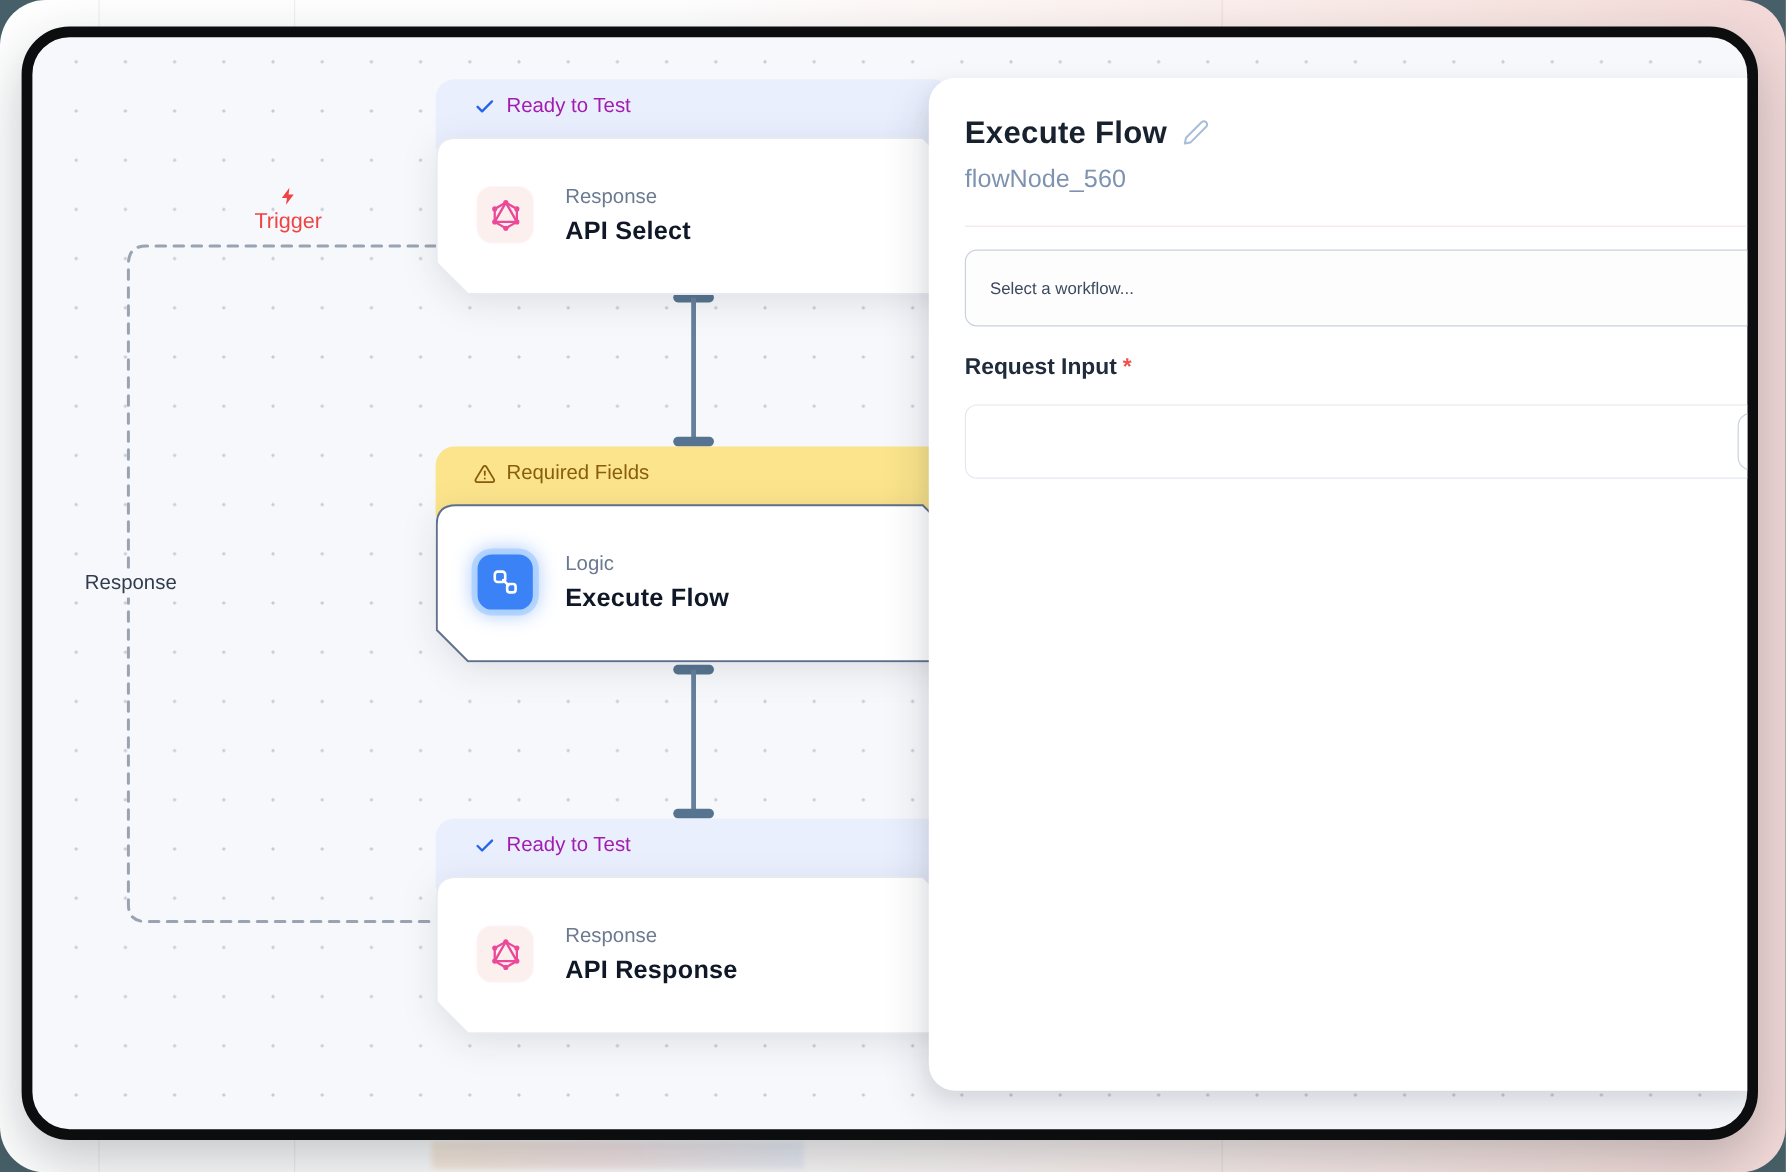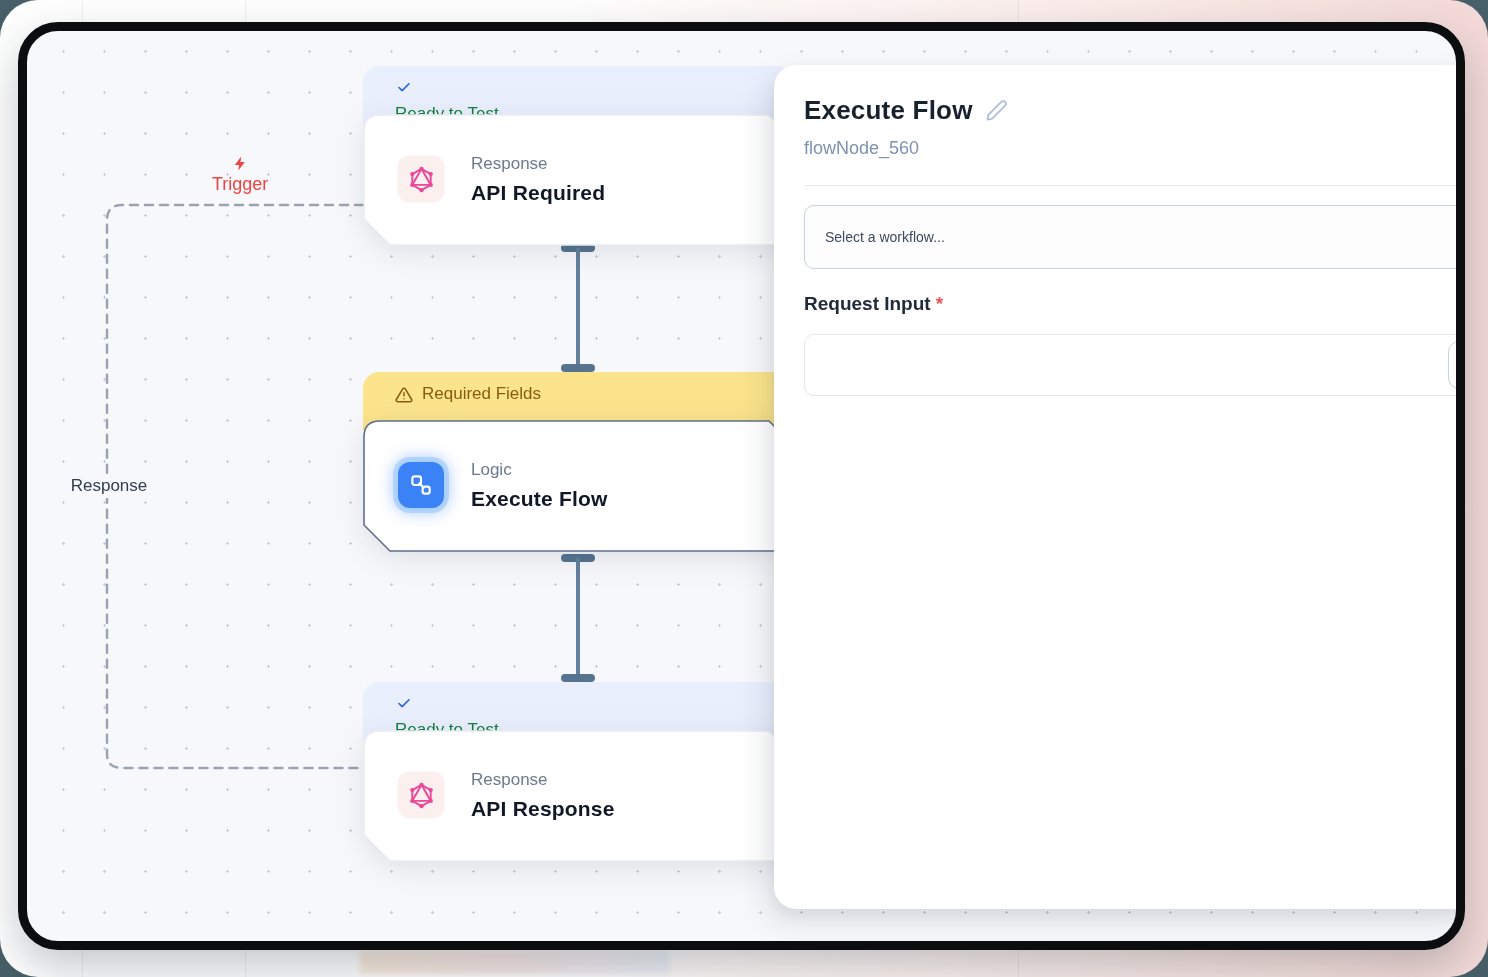--- a/index.html
+++ b/index.html
@@ -34,21 +34,21 @@
   
   .conn { position:absolute; z-index:2; }
   .conn .line { position:absolute; left:15px; width:4px; background:#64809d; }
   .conn .cap { position:absolute; left:0; width:34px; height:8px; border-radius:4px; background:#56748f; }
 
   
   .node { position:absolute; left:336px; width:430px; height:178px; z-index:3; }
   .banner { position:absolute; left:0; top:0; width:430px; height:58px;
     border-radius:16px 16px 0 0; display:flex; align-items:flex-start; padding:12px 0 0 32px;
     gap:9px; font-size:17px; font-weight:500; }
-  .banner.ready  { background:#e9effd; color:#15803d;flex-direction:column; }
+  .banner.ready  { background:#e9effd; color:#a21caf; }
   .banner.warn   { background:#fbe48b; color:#8a5c0d;text-align:center; }
   .banner svg { margin-top:2px; }
   .card-shape { position:absolute; left:0; top:48px;
     filter:drop-shadow(0 7px 14px rgba(15,23,42,.10)); }
   .card-content { position:absolute; left:0; top:48px; width:430px; height:130px;
     display:flex; align-items:center; padding-left:35px; gap:27px; }
   .node-icon { width:46px; height:46px; border-radius:12px; display:flex;
     align-items:center; justify-content:center; flex:0 0 auto; }
   .node-icon.pink { background:#fbf0ee; box-shadow:0 0 0 1px rgba(236,72,153,.06); }
   .node-icon.blue { background:#3b82f6;
@@ -56,21 +56,21 @@
   .node-text .cat { font-size:17px; color:#6b7a90; margin-bottom:7px; }
   .node-text .ttl { font-size:21px; font-weight:700; color:#101828; letter-spacing:.2px; }
 
   
   .panel { position:absolute; left:747px; top:34px; width:700px; height:844px;
     background:#ffffff; border-radius:22px 0 0 22px; z-index:5;
     box-shadow:-10px 14px 30px rgba(30,41,59,.10), 0 6px 14px rgba(30,41,59,.07); }
   .panel-inner { position:relative; width:100%; height:100%; padding:30px 0 0 30px; }
   .panel-title-row { display:flex; align-items:center; gap:12px; }
   .panel-title { font-size:26px; font-weight:700; color:#18222f; letter-spacing:.2px; }
-  .panel-node-id { margin-top:12px; font-size:18px; color:#7e93af; }
+  .panel-node-id { margin-top:12px; font-size:21px; color:#7e93af; }
   .panel-divider { margin:26px 0 0 0; width:100%; height:1px; background:#f3e7e5; }
   .field-label { margin-top:24px; font-size:19px; font-weight:700; color:#202b3b; }
   .req-star { color:#f05252; margin-left:5px; font-weight:700; }
   .select-box { margin-top:19px; width:680px; height:64px; border:1px solid #c9d2de;
     border-radius:10px; background:#fdfdfe; display:flex; align-items:center;
     padding-left:20px; font-size:14px; color:#3c4a5e; cursor:pointer; }
   .input-wrap { position:relative; margin-top:19px; width:680px; height:62px; }
   .text-input { width:100%; height:100%; border:1px solid #e3e8ef; border-radius:10px;
     background:#ffffff; font-size:17px; color:#334155; padding:0 70px 0 20px;
     font-family:"Liberation Sans", sans-serif; outline:none; }
@@ -135,21 +135,21 @@
             <circle cx="12" cy="2.5" r="1.9" fill="#ec4899" stroke="none"></circle>
             <circle cx="20.2" cy="7.2" r="1.9" fill="#ec4899" stroke="none"></circle>
             <circle cx="20.2" cy="16.8" r="1.9" fill="#ec4899" stroke="none"></circle>
             <circle cx="12" cy="21.5" r="1.9" fill="#ec4899" stroke="none"></circle>
             <circle cx="3.8" cy="16.8" r="1.9" fill="#ec4899" stroke="none"></circle>
             <circle cx="3.8" cy="7.2" r="1.9" fill="#ec4899" stroke="none"></circle>
           </svg>
         </div>
         <div class="node-text">
           <div class="cat">Response</div>
-          <div class="ttl">API Required</div>
+          <div class="ttl">API Select</div>
         </div>
       </div>
     </div>
 
     <div class="node" style="top:341px">
       <div class="banner warn">
         <svg width="18" height="18" viewBox="0 0 24 24" fill="none" stroke="#8a5c0d" stroke-width="2" stroke-linecap="round" stroke-linejoin="round">
           <path d="M10.29 3.86 L1.82 18 a2 2 0 0 0 1.71 3 h16.94 a2 2 0 0 0 1.71 -3 L13.71 3.86 a2 2 0 0 0 -3.42 0 z"></path>
           <line x1="12" y1="9" x2="12" y2="13"></line>
             <line x1="12" y1="17" x2="12.01" y2="17"></line>

